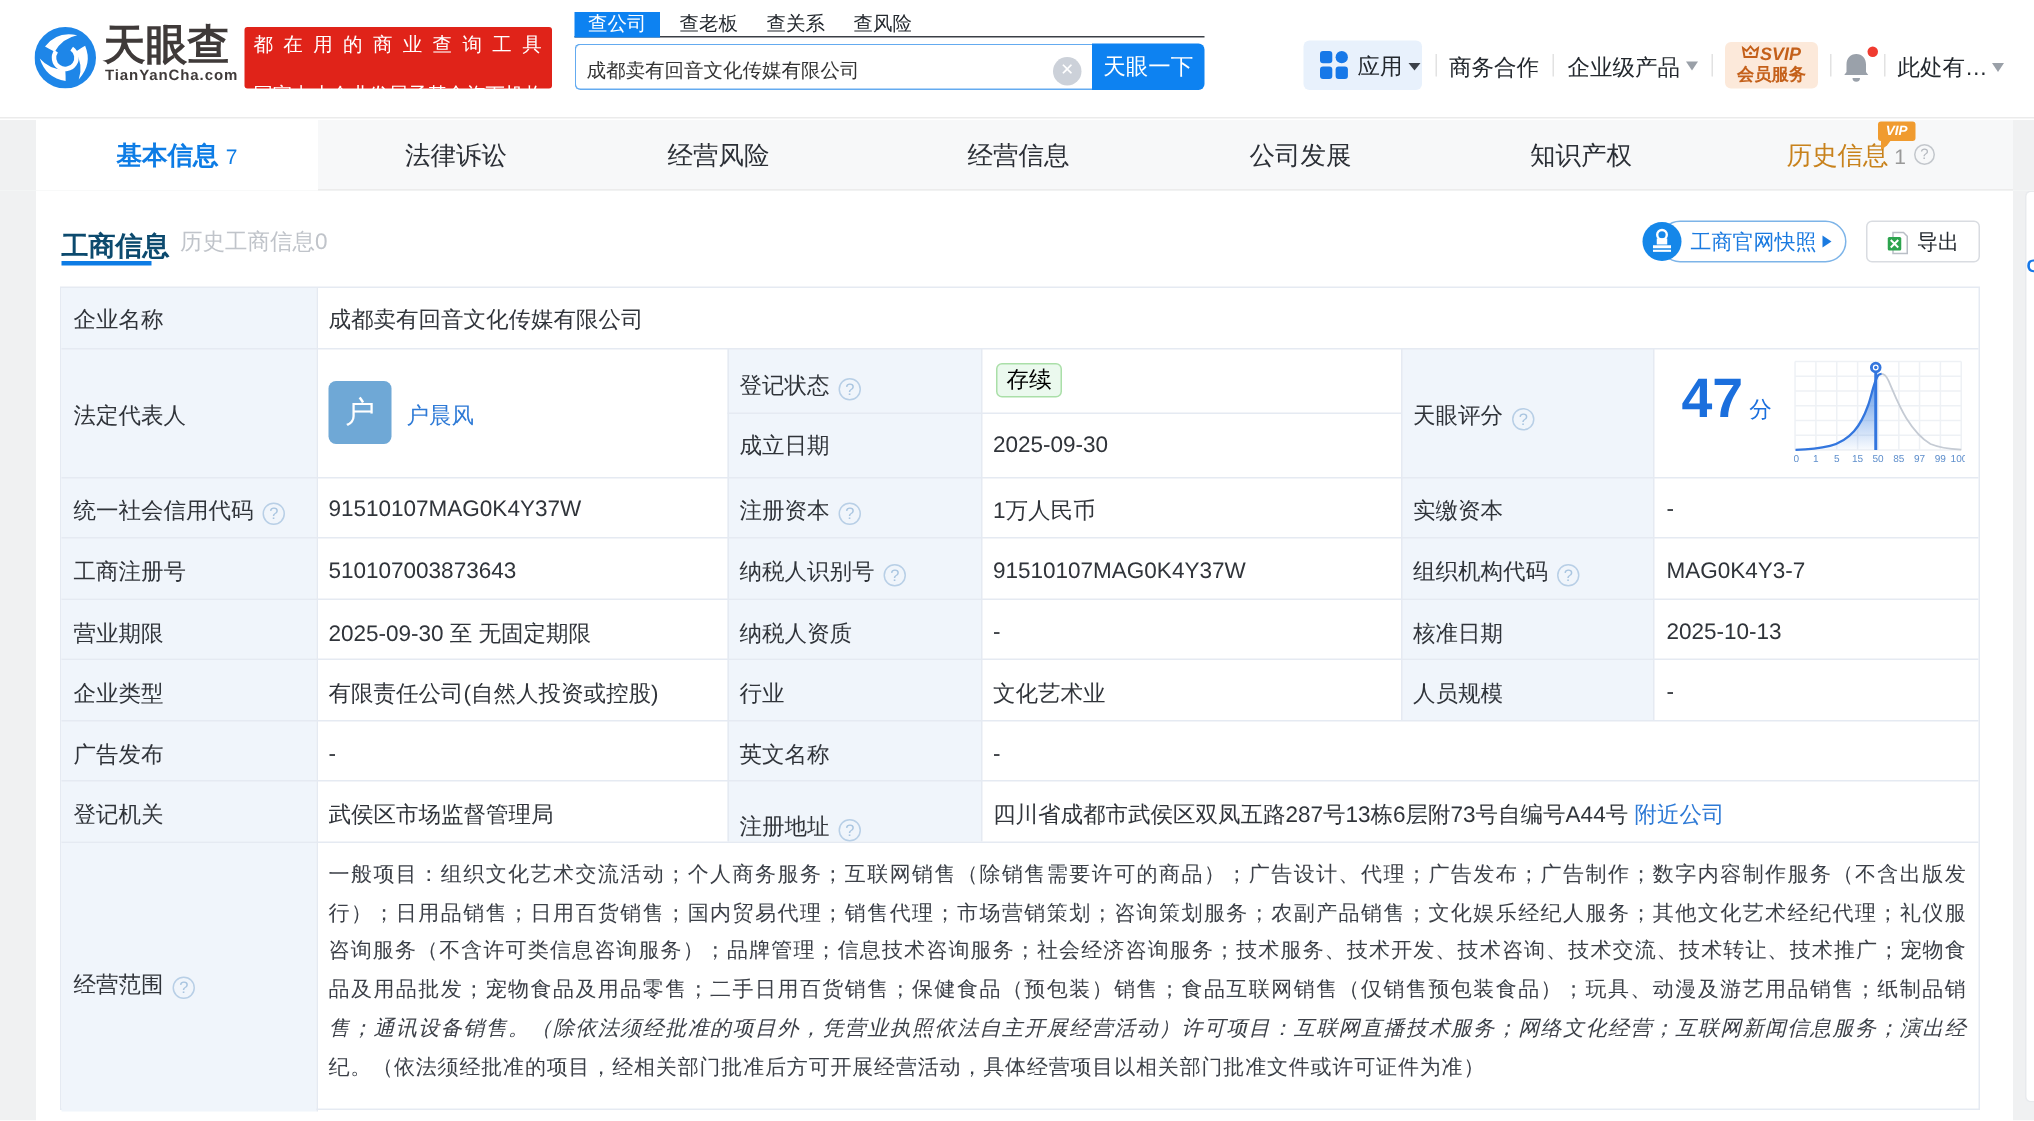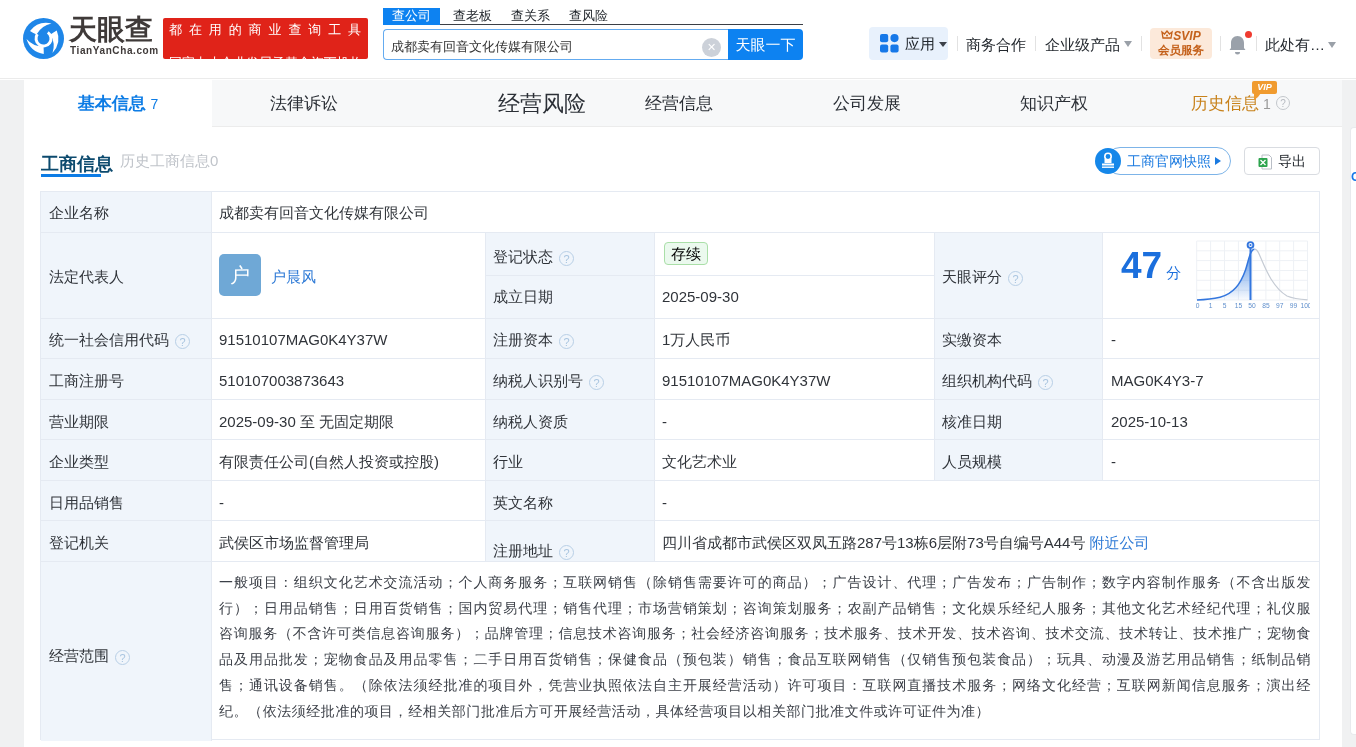--- a/index.html
+++ b/index.html
@@ -78,21 +78,21 @@
   <div class="abs" style="left:1256px;top:36px;width:1px;height:15px;background:#e2e2e2;"></div>
   <div class="abs" style="left:1265px;top:36px;font-size:15px;color:#23282e;">此处有…</div>
   <div class="abs" style="left:1328px;top:42px;width:0;height:0;border:4.5px solid transparent;border-top:6px solid #9aa0a8;"></div>
 </div>
 
 <div class="abs" style="left:0;top:80px;width:1356px;height:47px;background:#f0f1f2;"></div>
 <div class="abs" style="left:24px;top:80px;width:1318px;height:47px;background:#f7f8f9;border-bottom:1px solid #ececec;"></div>
 <div class="abs" style="left:24px;top:80px;width:188px;height:47px;background:#fff;"></div>
 <div class="abs" style="left:24px;top:80px;width:188px;height:47px;text-align:center;line-height:47px;font-size:17px;"><span style="font-weight:bold;color:#0d7ce5;">基本信息</span> <span style="color:#0d7ce5;font-size:14px;">7</span></div>
 <div class="abs" style="left:210px;top:80px;width:188px;height:47px;text-align:center;line-height:47px;font-size:17px;color:#2b2f36;">法律诉讼</div>
-<div class="abs" style="left:398px;top:80px;width:188px;height:47px;text-align:right;line-height:47px;font-size:22px;color:#2b2f36;">经营风险</div>
+<div class="abs" style="left:385px;top:80px;width:188px;height:47px;text-align:center;line-height:47px;font-size:17px;color:#2b2f36;">经营风险</div>
 <div class="abs" style="left:585px;top:80px;width:188px;height:47px;text-align:center;line-height:47px;font-size:17px;color:#2b2f36;">经营信息</div>
 <div class="abs" style="left:773px;top:80px;width:188px;height:47px;text-align:center;line-height:47px;font-size:17px;color:#2b2f36;">公司发展</div>
 <div class="abs" style="left:960px;top:80px;width:188px;height:47px;text-align:center;line-height:47px;font-size:17px;color:#2b2f36;">知识产权</div>
 <div class="abs" style="left:1191px;top:80px;height:47px;line-height:47px;font-size:17px;color:#c8821c;">历史信息<span style="color:#999;font-size:14px;"> 1 </span></div>
 <div class="abs" style="left:1276px;top:96px;width:14px;height:14px;border:1px solid #c3c7cc;border-radius:50%;color:#b6bac0;font-size:10px;text-align:center;line-height:13px;">?</div>
 <div class="abs" style="left:1252px;top:81px;width:25px;height:13px;background:#f09b2f;border-radius:2px;color:#fff;font-size:9px;font-weight:bold;font-style:italic;text-align:center;line-height:13px;">VIP<div style="position:absolute;left:2px;top:12px;width:0;height:0;border:3px solid transparent;border-top:4px solid #f09b2f;border-left:4px solid #f09b2f;"></div></div>
 
 <div class="abs" style="left:0;top:127px;width:24px;height:620px;background:#f0f1f2;"></div>
 <div class="abs" style="left:1342px;top:127px;width:14px;height:620px;background:#f0f1f2;"></div>
 
@@ -250,34 +250,34 @@
   <div class="lt" style="left:901px;top:221px;">核准日期</div>
   <div class="vt" style="left:1070px;top:221px;">2025-10-13</div>
 
   <div class="lt" style="left:8px;top:261px;">企业类型</div>
   <div class="vt" style="left:178px;top:261px;">有限责任公司(自然人投资或控股)</div>
   <div class="lt" style="left:452px;top:261px;">行业</div>
   <div class="vt" style="left:621px;top:261px;">文化艺术业</div>
   <div class="lt" style="left:901px;top:261px;">人员规模</div>
   <div class="vt" style="left:1070px;top:261px;">-</div>
 
-  <div class="lt" style="left:8px;top:302px;">日用品销售</div>
+  <div class="lt" style="left:8px;top:302px;">广告发布</div>
   <div class="vt" style="left:178px;top:302px;">-</div>
   <div class="lt" style="left:452px;top:302px;">英文名称</div>
   <div class="vt" style="left:621px;top:302px;">-</div>
 
   <div class="lt" style="left:8px;top:342px;">登记机关</div>
   <div class="vt" style="left:178px;top:342px;">武侯区市场监督管理局</div>
   <div class="lt" style="left:452px;top:350px;">注册地址<span class="q">?</span></div>
   <div class="vt" style="left:621px;top:342px;">四川省成都市武侯区双凤五路287号13栋6层附73号自编号A44号 <span style="color:#2e7ad6;">附近公司</span></div>
 
   <div class="lt" style="left:8px;top:455px;">经营范围<span class="q">?</span></div>
   <div style="position:absolute;left:178px;top:378px;width:1092px;font-size:14px;letter-spacing:0.55px;color:#3c4048;line-height:25.7px;">
     <div style="text-align:justify;text-align-last:justify;">一般项目：组织文化艺术交流活动；个人商务服务；互联网销售（除销售需要许可的商品）；广告设计、代理；广告发布；广告制作；数字内容制作服务（不含出版发</div>
     <div style="text-align:justify;text-align-last:justify;">行）；日用品销售；日用百货销售；国内贸易代理；销售代理；市场营销策划；咨询策划服务；农副产品销售；文化娱乐经纪人服务；其他文化艺术经纪代理；礼仪服</div>
     <div style="text-align:justify;text-align-last:justify;">咨询服务（不含许可类信息咨询服务）；品牌管理；信息技术咨询服务；社会经济咨询服务；技术服务、技术开发、技术咨询、技术交流、技术转让、技术推广；宠物食</div>
     <div style="text-align:justify;text-align-last:justify;">品及用品批发；宠物食品及用品零售；二手日用百货销售；保健食品（预包装）销售；食品互联网销售（仅销售预包装食品）；玩具、动漫及游艺用品销售；纸制品销</div>
-    <div style="text-align:justify;text-align-last:justify;">售；通讯设备销售。（除依法须经批准的项目外，凭营业执照依法自主开展经营活动）许可项目：互联网直播技术服务；网络文化经营；互联网新闻信息服务；演出经</div>
+    <div style="text-align:justify;text-align-last:justify;font-style:italic;">售；通讯设备销售。（除依法须经批准的项目外，凭营业执照依法自主开展经营活动）许可项目：互联网直播技术服务；网络文化经营；互联网新闻信息服务；演出经</div>
     <div>纪。（依法须经批准的项目，经相关部门批准后方可开展经营活动，具体经营项目以相关部门批准文件或许可证件为准）</div>
   </div>
 </div>
 
 </div>
 
 </body></html>

